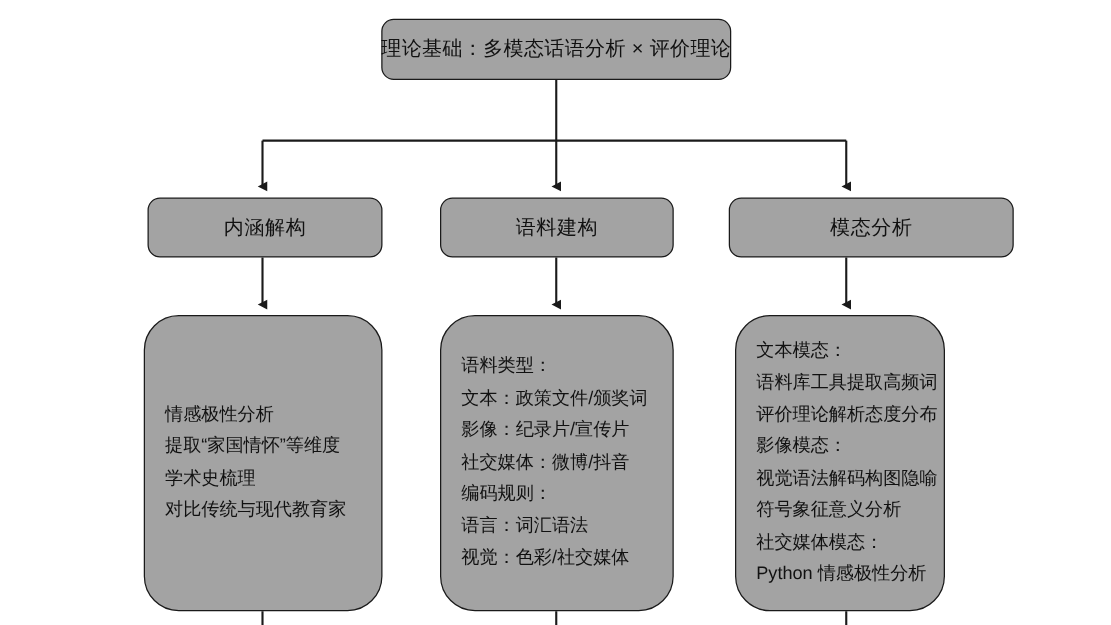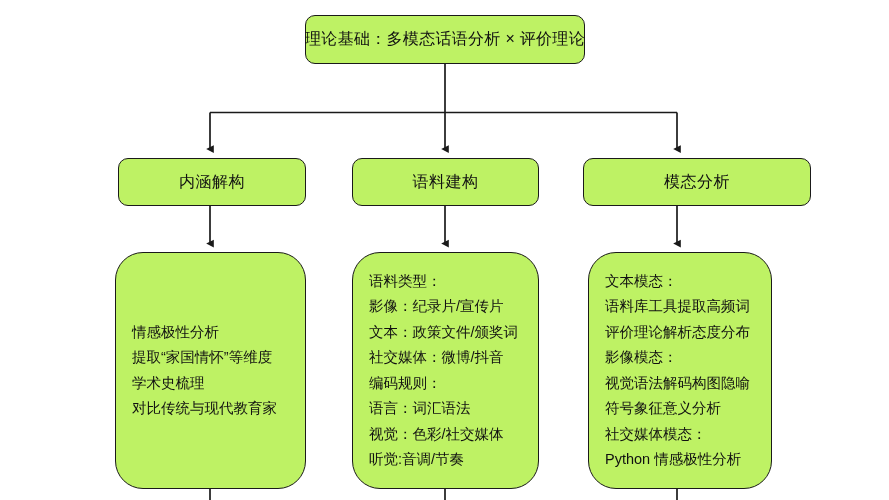--- a/index.html
+++ b/index.html
@@ -20,21 +20,21 @@
   #edges {
     position: absolute;
     left: 0;
     top: 0;
     width: 889px;
     height: 500px;
   }
   .node {
     position: absolute;
     box-sizing: border-box;
-    background: #bef264;
+    background: #a3a3a3;
     border: 1.6px solid #1a1a1a;
     display: flex;
     z-index: 2;
   }
   .node.root {
     border-radius: 10px;
     align-items: center;
     justify-content: center;
   }
   .node.branch {
@@ -71,21 +71,21 @@
     white-space: nowrap;
   }
 
   
   #node-root     { left: 305px; top: 15px;  width: 280px; height: 49px; }
   #node-branch-0 { left: 118px; top: 158px; width: 188px; height: 48px; }
   #node-branch-1 { left: 352px; top: 158px; width: 187px; height: 48px; justify-content: center; }
   #node-branch-2 { left: 583px; top: 158px; width: 228px; height: 48px; }
   #node-detail-0 { left: 115px; top: 252px; width: 191px; height: 237px; }
   #node-detail-1 { left: 352px; top: 252px; width: 187px; height: 237px; }
-  #node-detail-2 { left: 588px; top: 252px; width: 184px; height: 237px; }
+  #node-detail-2 { left: 588px; top: 252px; width: 168px; height: 237px; }
 </style>
 </head>
 <body>
 
 <div id="canvas">
 
   <svg id="edges" viewBox="0 0 889 500" width="889" height="500" aria-hidden="true">
     <defs>
       <marker id="arrowhead" markerWidth="9" markerHeight="9" refX="4.2" refY="4.2" orient="auto" markerUnits="userSpaceOnUse">
         <path d="M 0.4 0.4 L 8.2 0.4 L 4.3 8.0 Z" fill="#1a1a1a"></path>
@@ -128,27 +128,26 @@
       <div class="detail-line">情感极性分析</div>
       <div class="detail-line">提取“家国情怀”等维度</div>
       <div class="detail-line">学术史梳理</div>
       <div class="detail-line">对比传统与现代教育家</div>
     </div>
   </div>
 
   <div class="node detail" id="node-detail-1">
     <div class="detail-lines">
       <div class="detail-line">语料类型：</div>
+      <div class="detail-line">文本：政策文件/颁奖词</div>
       <div class="detail-line">影像：纪录片/宣传片</div>
-      <div class="detail-line">文本：政策文件/颁奖词</div>
       <div class="detail-line">社交媒体：微博/抖音</div>
       <div class="detail-line">编码规则：</div>
       <div class="detail-line">语言：词汇语法</div>
       <div class="detail-line">视觉：色彩/社交媒体</div>
-      <div class="detail-line">听觉:音调/节奏</div>
     </div>
   </div>
 
   <div class="node detail" id="node-detail-2">
     <div class="detail-lines">
       <div class="detail-line">文本模态：</div>
       <div class="detail-line">语料库工具提取高频词</div>
       <div class="detail-line">评价理论解析态度分布</div>
       <div class="detail-line">影像模态：</div>
       <div class="detail-line">视觉语法解码构图隐喻</div>

